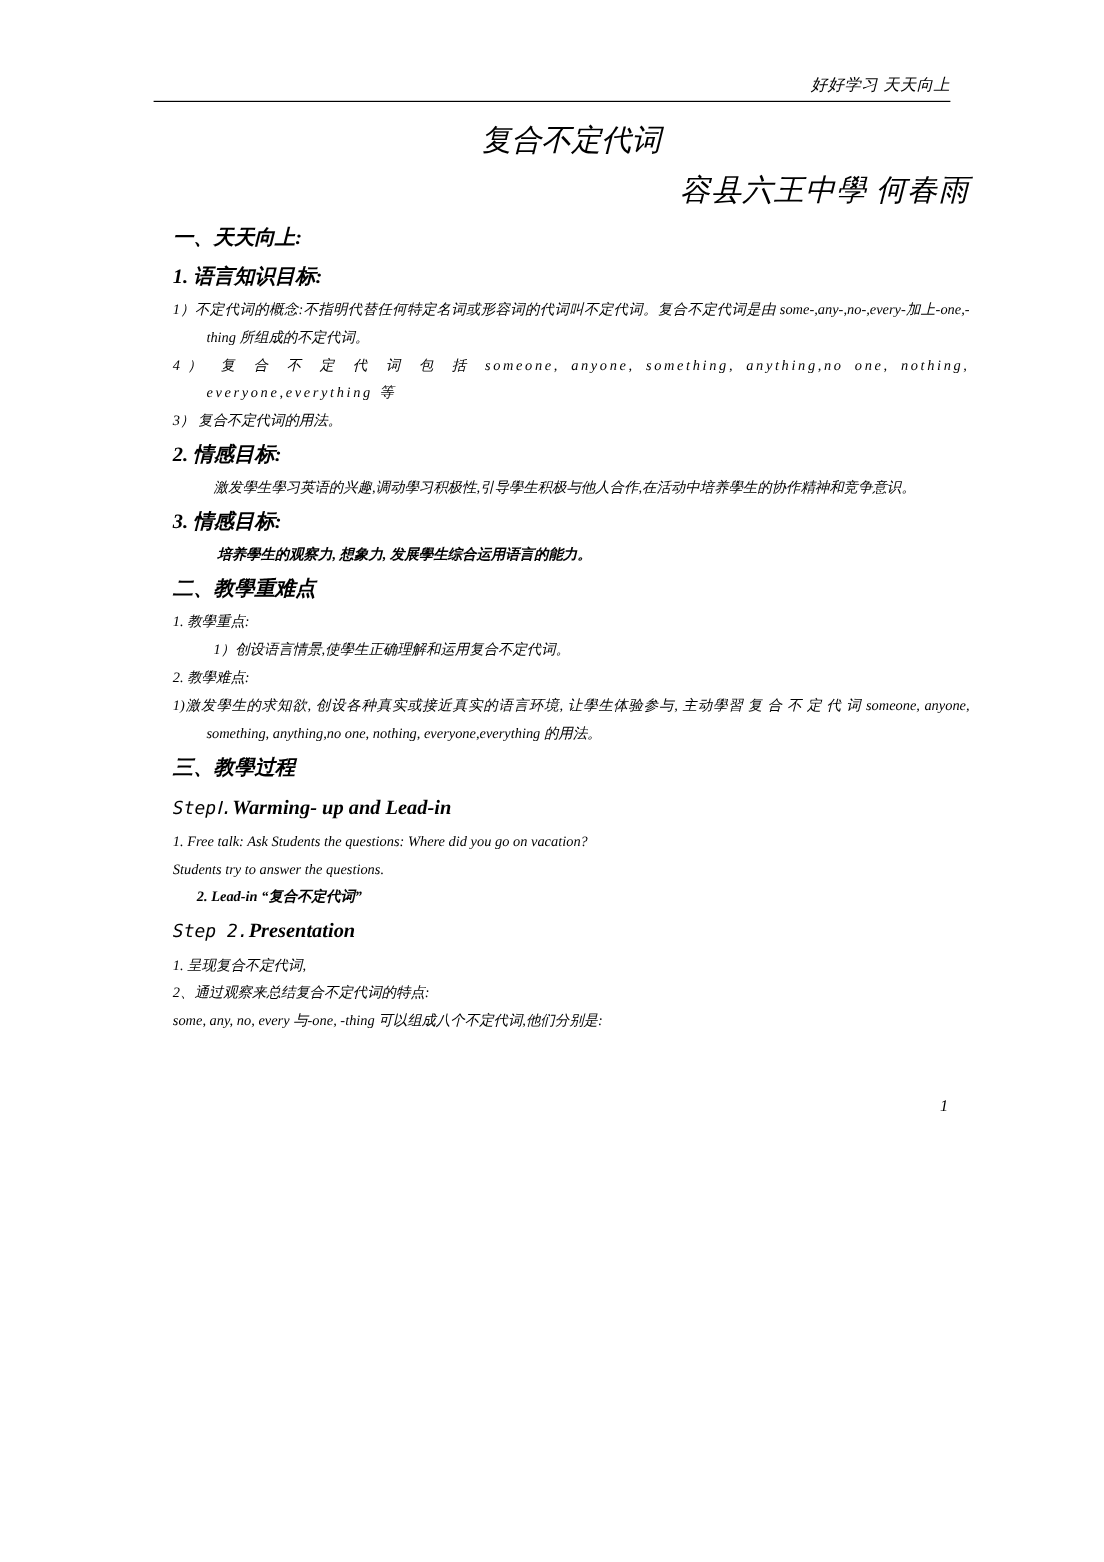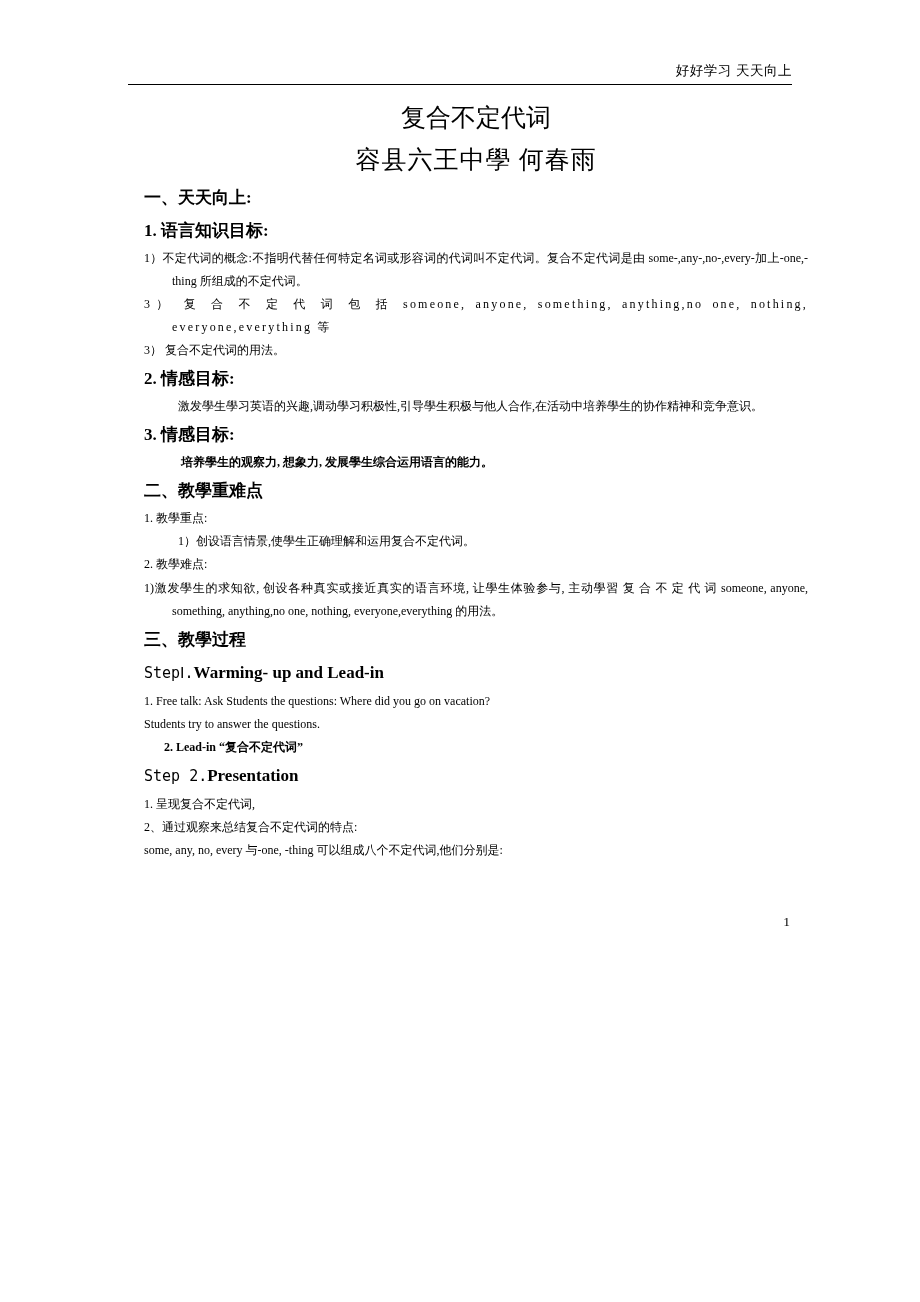--- a/index.html
+++ b/index.html
@@ -14,20 +14,21 @@
     color: #000000;
     position: relative;
     overflow: hidden;
   }
   .page {
     position: relative;
     width: 920px;
     height: 992px;
     box-sizing: border-box;
     padding: 0;
+    font-style: italic;
   }
   .header {
     position: absolute;
     top: 62px;
     right: 128px;
     font-family: "Liberation Sans", sans-serif;
     font-size: 13.5px;
     color: #000;
     letter-spacing: 0.5px;
   }
@@ -46,21 +47,21 @@
     width: 664px;
   }
   .title1 {
     text-align: center;
     font-size: 25px;
     font-family: "Liberation Serif", serif;
     margin: 5px 0 0 0;
     line-height: 1.45;
   }
   .title2 {
-    text-align: center;
+    text-align: right;
     font-size: 25px;
     font-family: "Liberation Serif", serif;
     margin: 6px 0 2px 0;
     line-height: 1.45;
     letter-spacing: 1px;
   }
   p {
     margin: 0;
     font-size: 12px;
     line-height: 1.92;
@@ -117,21 +118,21 @@
   <div class="header-rule"></div>
 
   <div class="content">
 
     <div class="title1">复合不定代词</div>
     <div class="title2">容县六王中學  何春雨</div>
 
     <p class="sec-head">一、天天向上:</p>
     <p class="sec-head">1. 语言知识目标:</p>
     <p class="just hang2">1）不定代词的概念:不指明代替任何特定名词或形容词的代词叫不定代词。复合不定代词是由 some-,any-,no-,every-加上-one,-thing 所组成的不定代词。</p>
-    <p class="just hang2 wide-space">3） 复 合 不 定 代 词 包 括 someone, anyone, something, anything,no one, nothing, everyone,everything 等</p>
+    <p class="just hang2 wide-space">4） 复 合 不 定 代 词 包 括 someone, anyone, something, anything,no one, nothing, everyone,everything 等</p>
     <p class="just">3） 复合不定代词的用法。</p>
     <p class="sec-head">2. 情感目标:</p>
     <p class="just para-indent">激发學生學习英语的兴趣,调动學习积极性,引导學生积极与他人合作,在活动中培养學生的协作精神和竞争意识。</p>
     <p class="sec-head">3. 情感目标:</p>
     <p class="just bold para-indent-sm">培养學生的观察力, 想象力, 发展學生综合运用语言的能力。</p>
 
     <p class="sec-head">二、教學重难点</p>
     <p class="just">1. 教學重点:</p>
     <p class="just para-indent">1）创设语言情景,使學生正确理解和运用复合不定代词。</p>
     <p class="just">2. 教學难点:</p>

